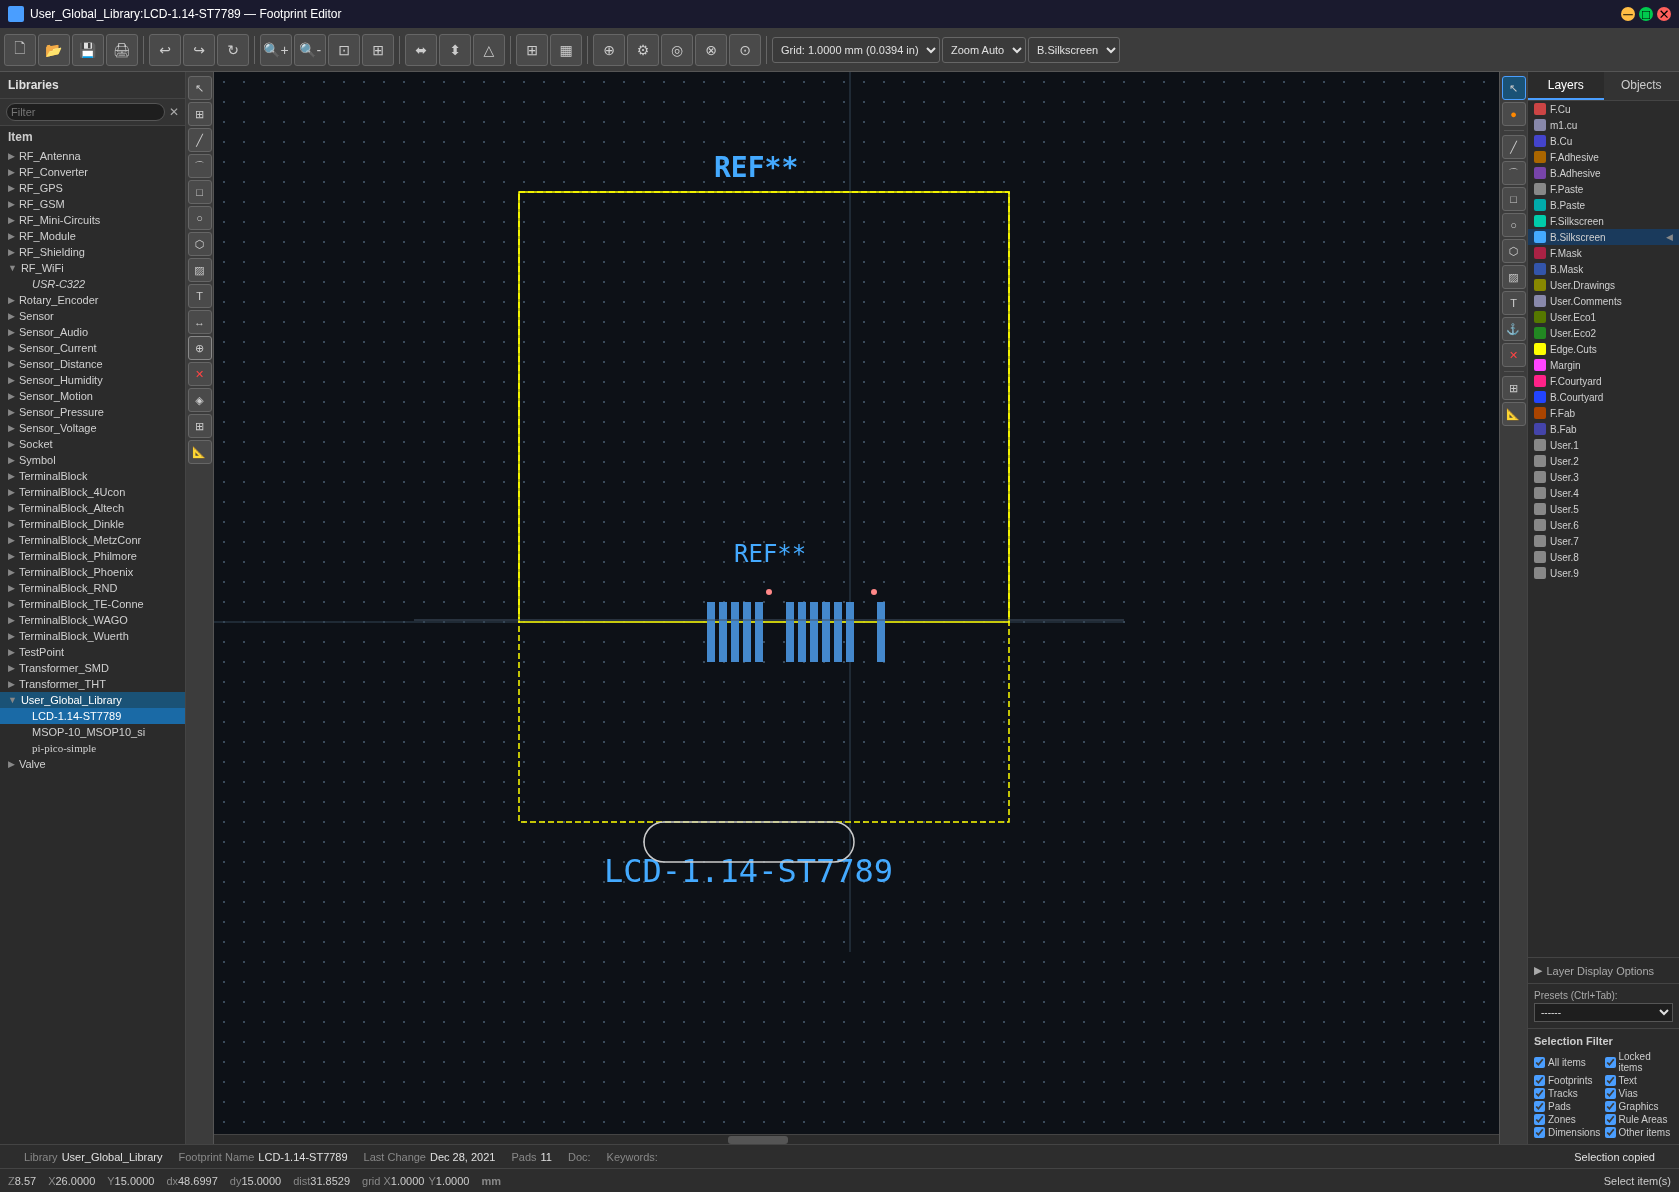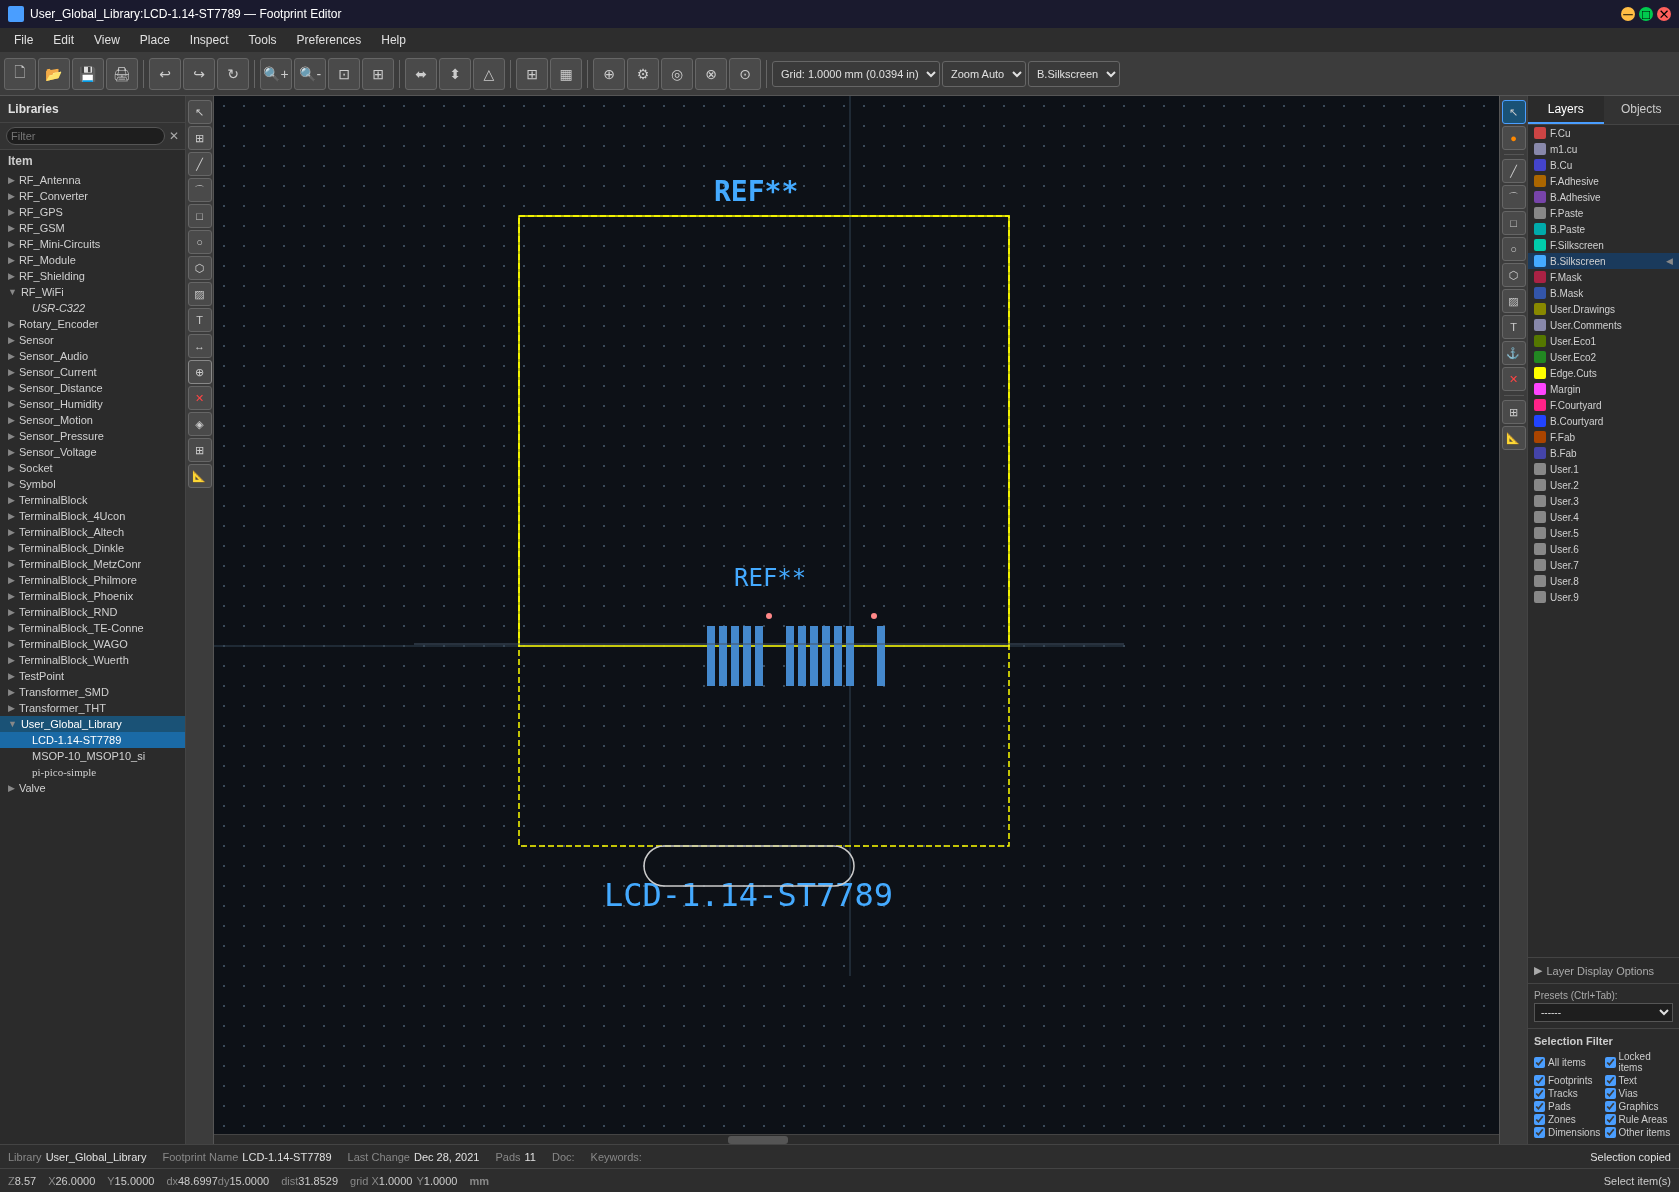--- a/index.html
+++ b/index.html
@@ -264,21 +264,21 @@
       border-right: 1px solid #555;
     }
 
     
     .status-bar {
       height: 24px;
       background: #2d2d2d;
       color: #ccc;
       display: flex;
       align-items: center;
-      padding: 0 8px;
+      padding: 0 24px;
       font-size: 11px;
       gap: 16px;
       border-top: 1px solid #444;
     }
     .status-item { display: flex; gap: 4px; }
     .status-label { color: #888; }
     .status-value { color: #e0e0e0; }
 
     
     .bottom-status {
@@ -362,30 +362,20 @@
       <div class="title-bar-icon"></div>
       <span>User_Global_Library:LCD-1.14-ST7789 — Footprint Editor</span>
     </div>
     <div class="title-bar-controls">
       <button class="title-btn min">─</button>
       <button class="title-btn max">□</button>
       <button class="title-btn close">✕</button>
     </div>
   </div>
 
-  <div class="menu-bar">
-    <span class="menu-item">File</span>
-    <span class="menu-item">Edit</span>
-    <span class="menu-item">View</span>
-    <span class="menu-item">Place</span>
-    <span class="menu-item">Inspect</span>
-    <span class="menu-item">Tools</span>
-    <span class="menu-item">Preferences</span>
-    <span class="menu-item">Help</span>
-  </div>
 
   <div class="toolbar">
     <button class="toolbar-btn">🗋</button>
     <button class="toolbar-btn">📂</button>
     <button class="toolbar-btn">💾</button>
     <button class="toolbar-btn">🖨</button>
     <div class="toolbar-sep"></div>
     <button class="toolbar-btn">↩</button>
     <button class="toolbar-btn">↪</button>
     <button class="toolbar-btn">↻</button>
@@ -904,21 +894,21 @@
 
   <div class="bottom-status">
     <span style="color:#888">Z</span>
     <span>8.57</span>
     <span style="color:#888;margin-left:12px;">X</span>
     <span>26.0000</span>
     <span style="color:#888;margin-left:12px;">Y</span>
     <span>15.0000</span>
     <span style="color:#888;margin-left:12px;">dx</span>
     <span>48.6997</span>
-    <span style="color:#888;">dy</span>
+    <span style="color:#888;margin-left:12px;">dy</span>
     <span>15.0000</span>
     <span style="color:#888;margin-left:12px;">dist</span>
     <span>31.8529</span>
     <span style="color:#888;margin-left:12px;">grid X</span>
     <span>1.0000</span>
     <span style="color:#888;margin-left:4px;">Y</span>
     <span>1.0000</span>
     <span style="margin-left:12px;color:#888;font-weight:bold;">mm</span>
     <span style="margin-left:auto;">Select item(s)</span>
   </div>

